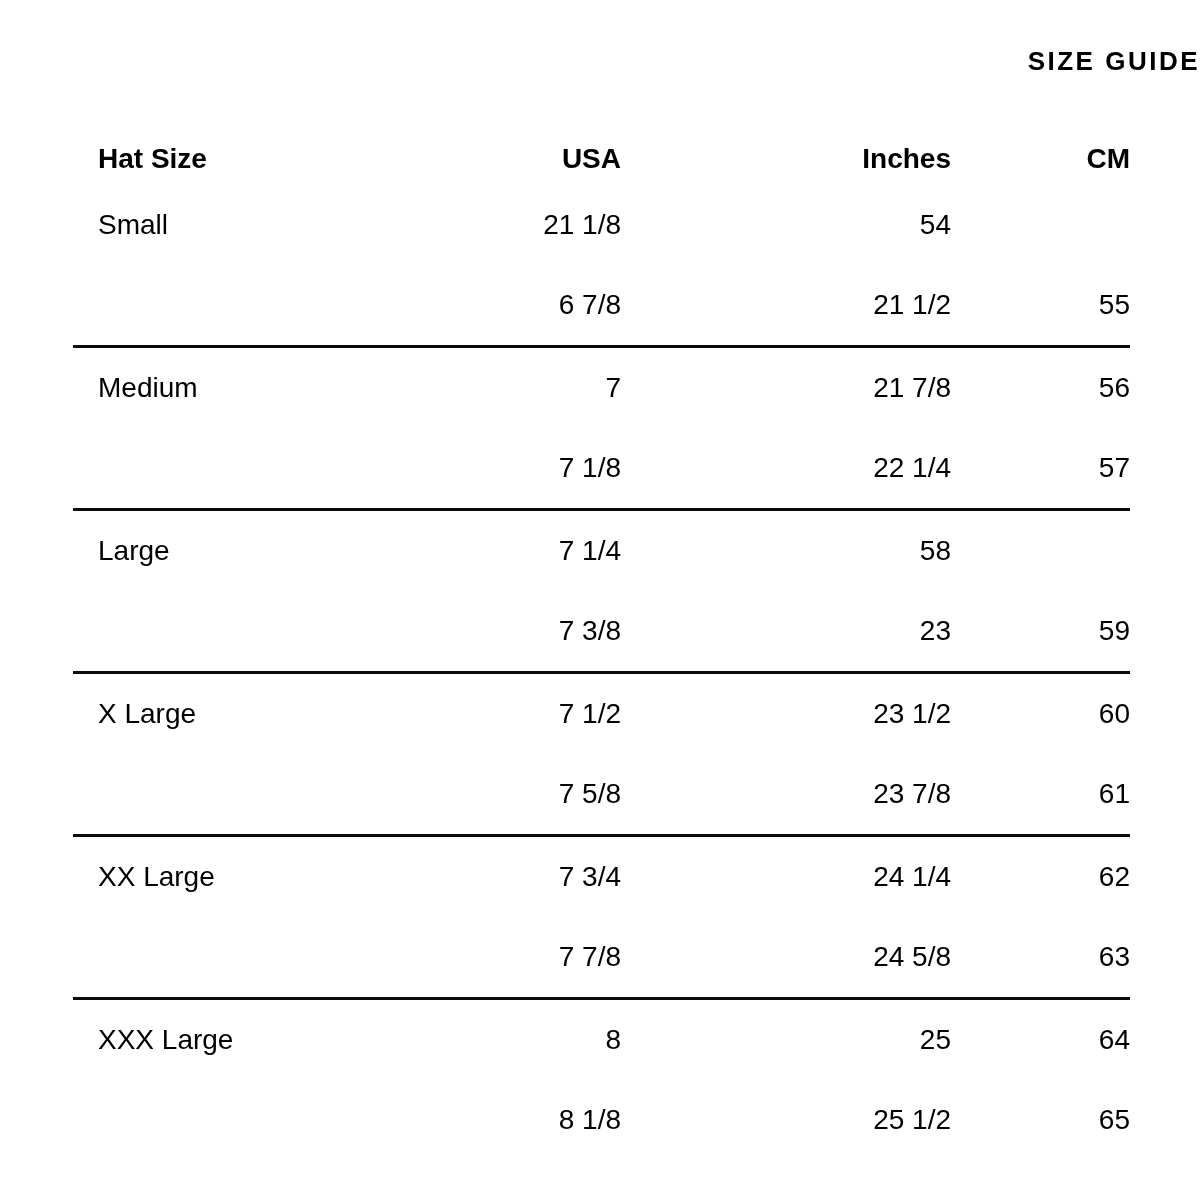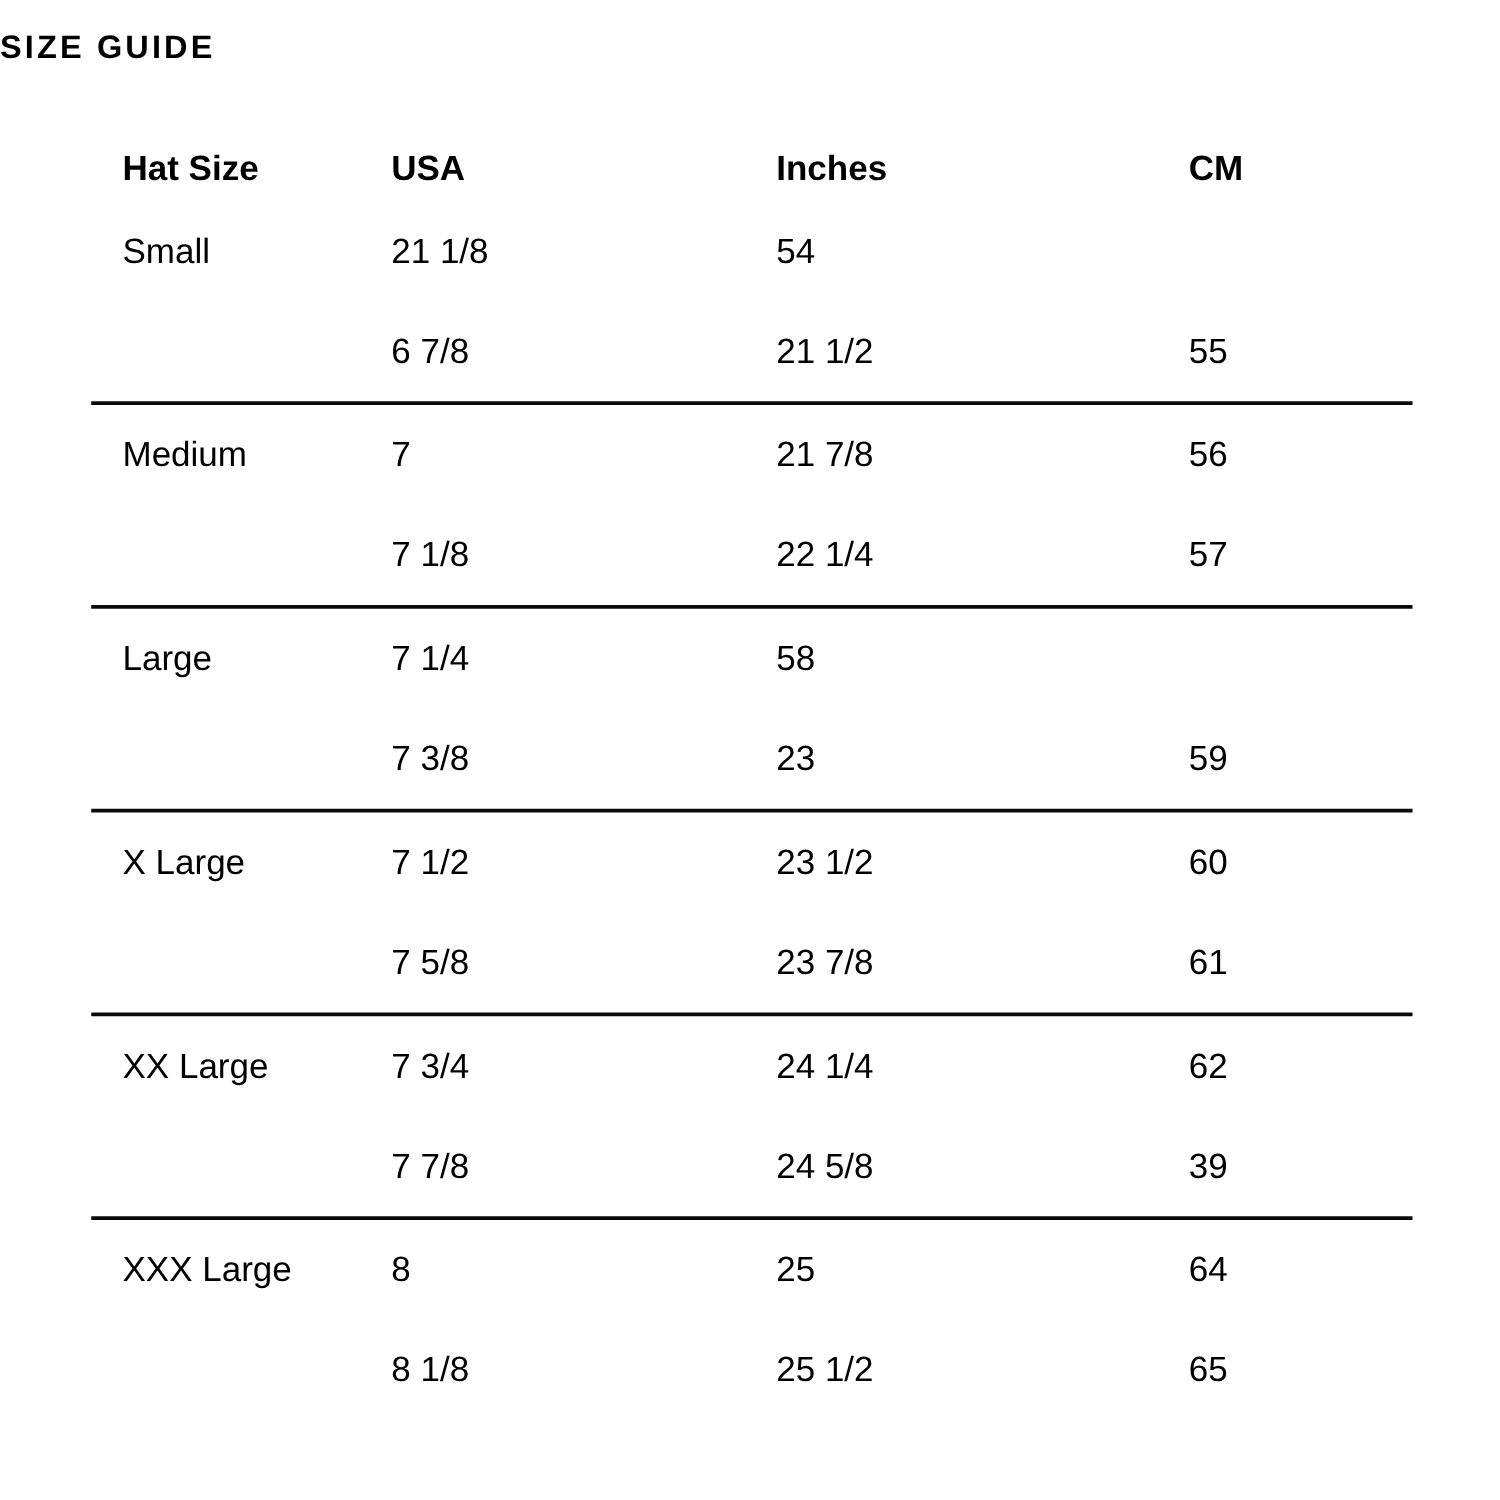--- a/index.html
+++ b/index.html
@@ -10,41 +10,41 @@
   }
   .page {
     position: relative;
     width: 1200px;
     height: 1200px;
     background: #ffffff;
     overflow: hidden;
   }
   .title {
     margin: 0;
-    padding-top: 22px;
-    text-align: left;
+    padding-top: 46px;
+    text-align: right;
     font-size: 26px;
     line-height: 30px;
     font-weight: 700;
     letter-spacing: 2.5px;
     color: #000000;
   }
   .size-table {
     margin: 29px 70px 0 73px; 
     width: 1057px;
   }
   .row {
     display: grid;
     grid-template-columns: 240px 308px 330px 179px;
     height: 80px;
     align-items: center;
   }
   .cell { overflow: visible; white-space: nowrap; }
   .c0 { text-align: left; padding-left: 25px; }
-  .c1, .c2, .c3 { text-align: left; }
+  .c1, .c2, .c3 { text-align: right; }
   .header-row .cell {
     font-size: 28px;
     font-weight: 700;
     color: #000000;
     margin-top: 28px;
   }
   .data-row .cell {
     font-size: 28px;
     font-weight: 400;
     color: #000000;
@@ -128,21 +128,21 @@
           <div class="row data-row">
             <div class="cell c0">XX Large</div>
             <div class="cell c1">7 3/4</div>
             <div class="cell c2">24 1/4</div>
             <div class="cell c3">62</div>
           </div>
           <div class="row data-row">
             <div class="cell c0"></div>
             <div class="cell c1">7 7/8</div>
             <div class="cell c2">24 5/8</div>
-            <div class="cell c3">39</div>
+            <div class="cell c3">63</div>
           </div>
         </div>
         <div class="group">
           <div class="row data-row">
             <div class="cell c0">XXX Large</div>
             <div class="cell c1">8</div>
             <div class="cell c2">25</div>
             <div class="cell c3">64</div>
           </div>
           <div class="row data-row">

